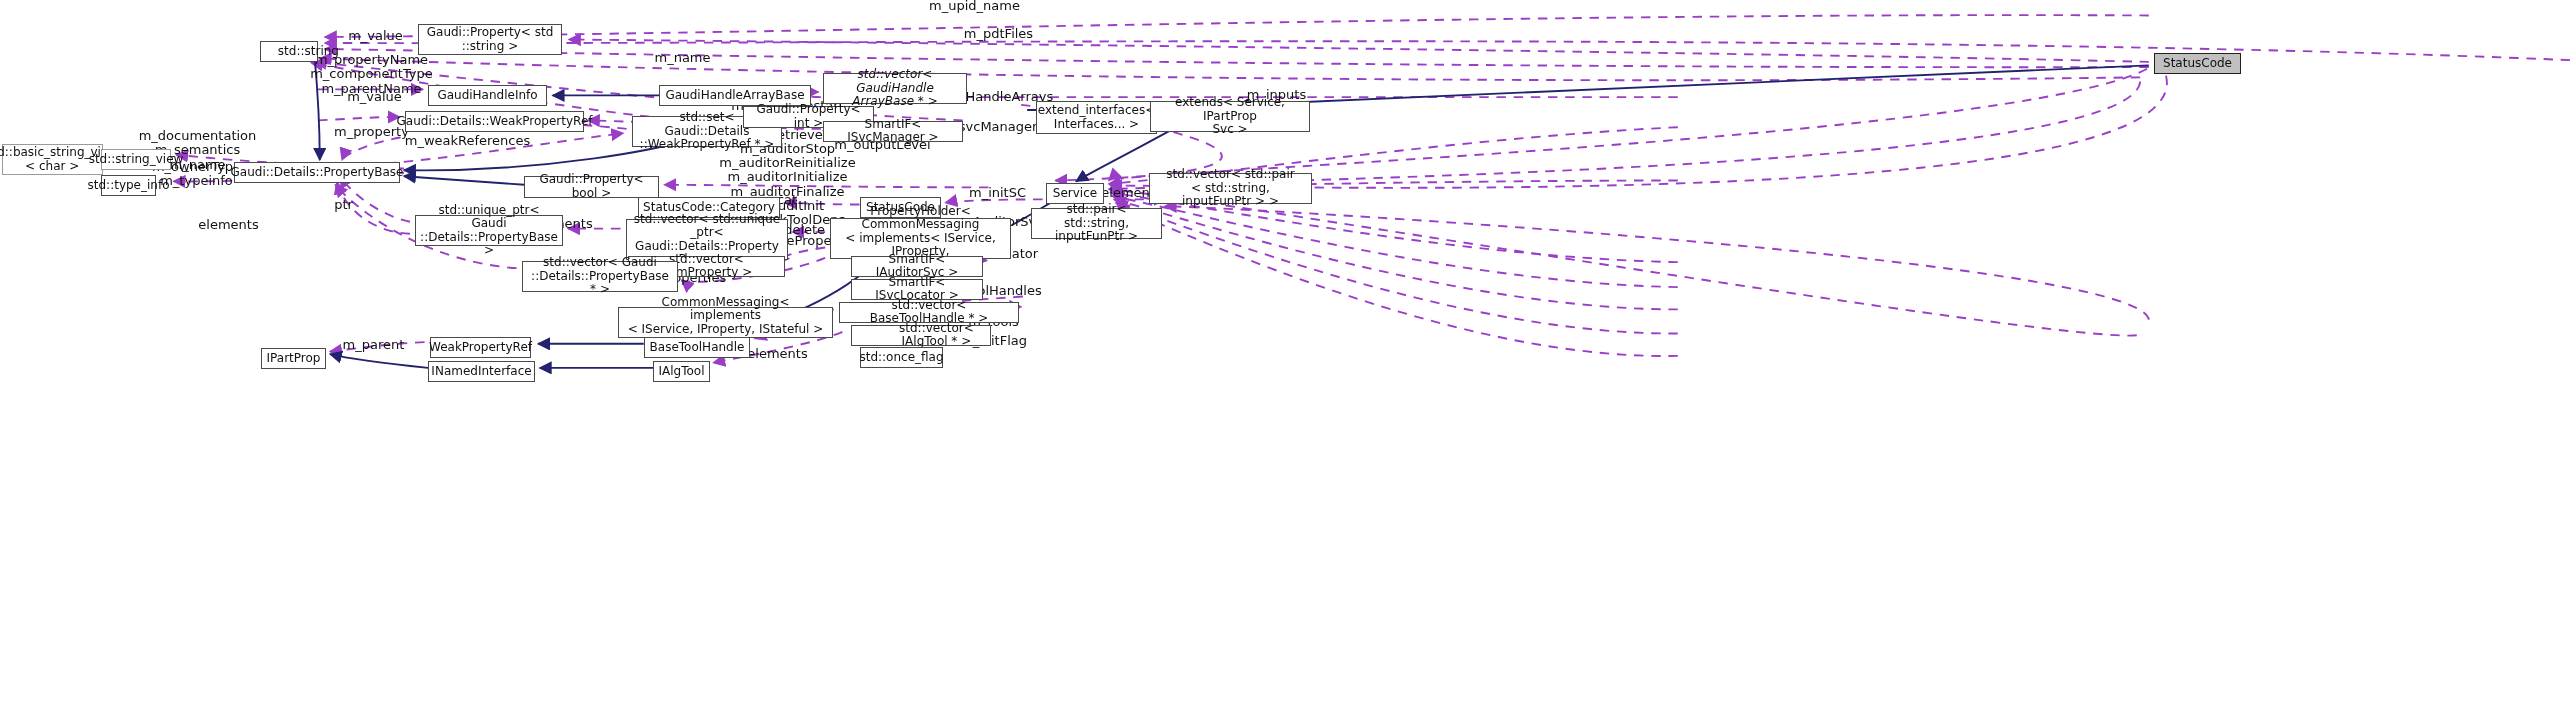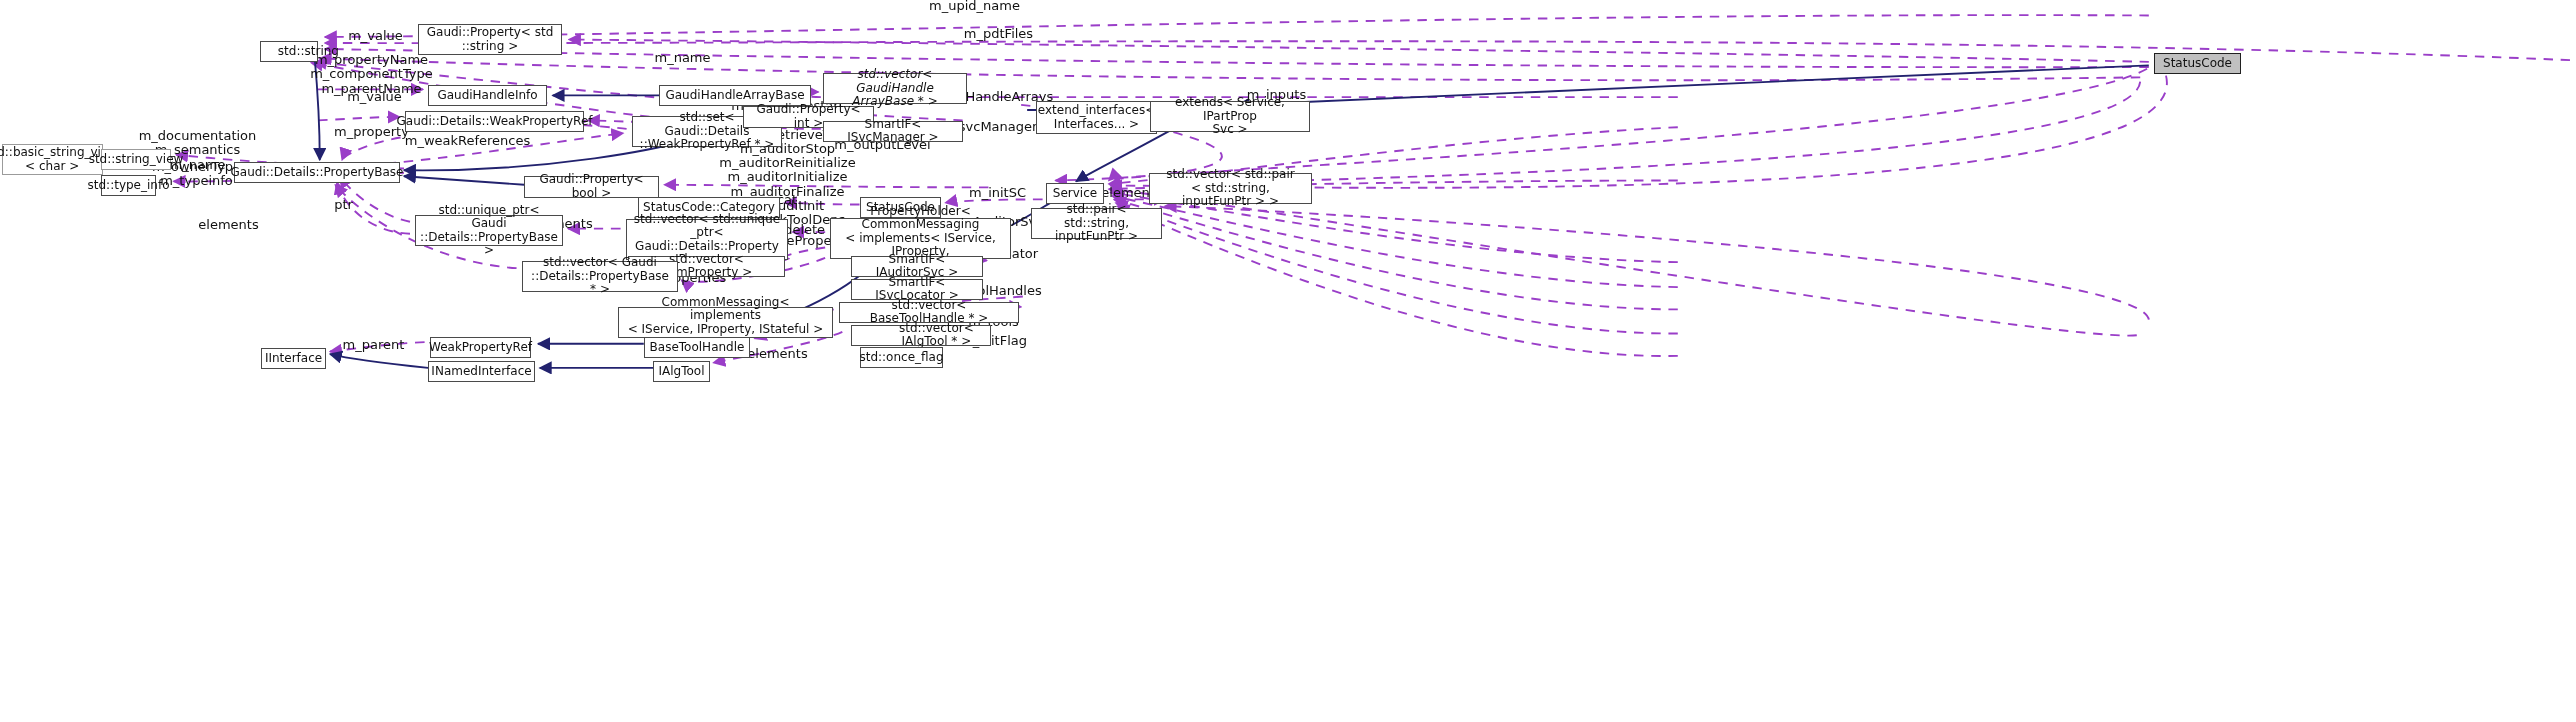--- a/index.html
+++ b/index.html
@@ -192,21 +192,21 @@
     <div class="node thick" style="left: 522px; top: 261px; width: 156px; height: 31px;">std::vector&lt; Gaudi
 ::Details::PropertyBase * &gt;</div>
     <div class="node thick" style="left: 851px; top: 279px; width: 132px; height: 20.6px;">SmartIF&lt; ISvcLocator &gt;</div>
     <div class="node thick" style="left: 839px; top: 302px; width: 180px; height: 20.6px;">std::vector&lt; BaseToolHandle * &gt;</div>
     <div class="node thick" style="left: 618px; top: 307px; width: 215px; height: 31px;">CommonMessaging&lt; implements
 &lt; IService, IProperty, IStateful &gt; &gt;</div>
     <div class="node thick" style="left: 851px; top: 325px; width: 140px; height: 20.6px; padding-left: 36px;">std::vector&lt; IAlgTool * &gt;</div>
     <div class="node thick" style="left: 644px; top: 337px; width: 106px; height: 20.6px;">BaseToolHandle</div>
     <div class="node thick" style="left: 860px; top: 347px; width: 83px; height: 20.6px;">std::once_flag</div>
     <div class="node thick" style="left: 430px; top: 337px; width: 101px; height: 20.6px;">WeakPropertyRef</div>
-    <div class="node thick" style="left: 261px; top: 348px; width: 65px; height: 20.6px;">IInterface</div>
+    <div class="node thick" style="left: 261px; top: 348px; width: 65px; height: 20.6px;">IPartProp</div>
     <div class="node thick" style="left: 428px; top: 361px; width: 107px; height: 20.6px;">INamedInterface</div>
     <div class="node thick" style="left: 653px; top: 361px; width: 57px; height: 20.6px;">IAlgTool</div>
     <div class="elabel" style="left: 970px; top: 6px;">m_upid_name</div>
     <div class="elabel" style="left: 371px; top: 36px;">m_value</div>
     <div class="elabel" style="left: 994px; top: 34px;">m_pdtFiles</div>
     <div class="elabel" style="left: 678px; top: 58px;">m_name</div>
     <div class="elabel" style="left: 367px; top: 74px;">m_propertyName
 m_componentType
 m_parentName</div>
     <div class="elabel" style="left: 370px; top: 97px;">m_value</div>

